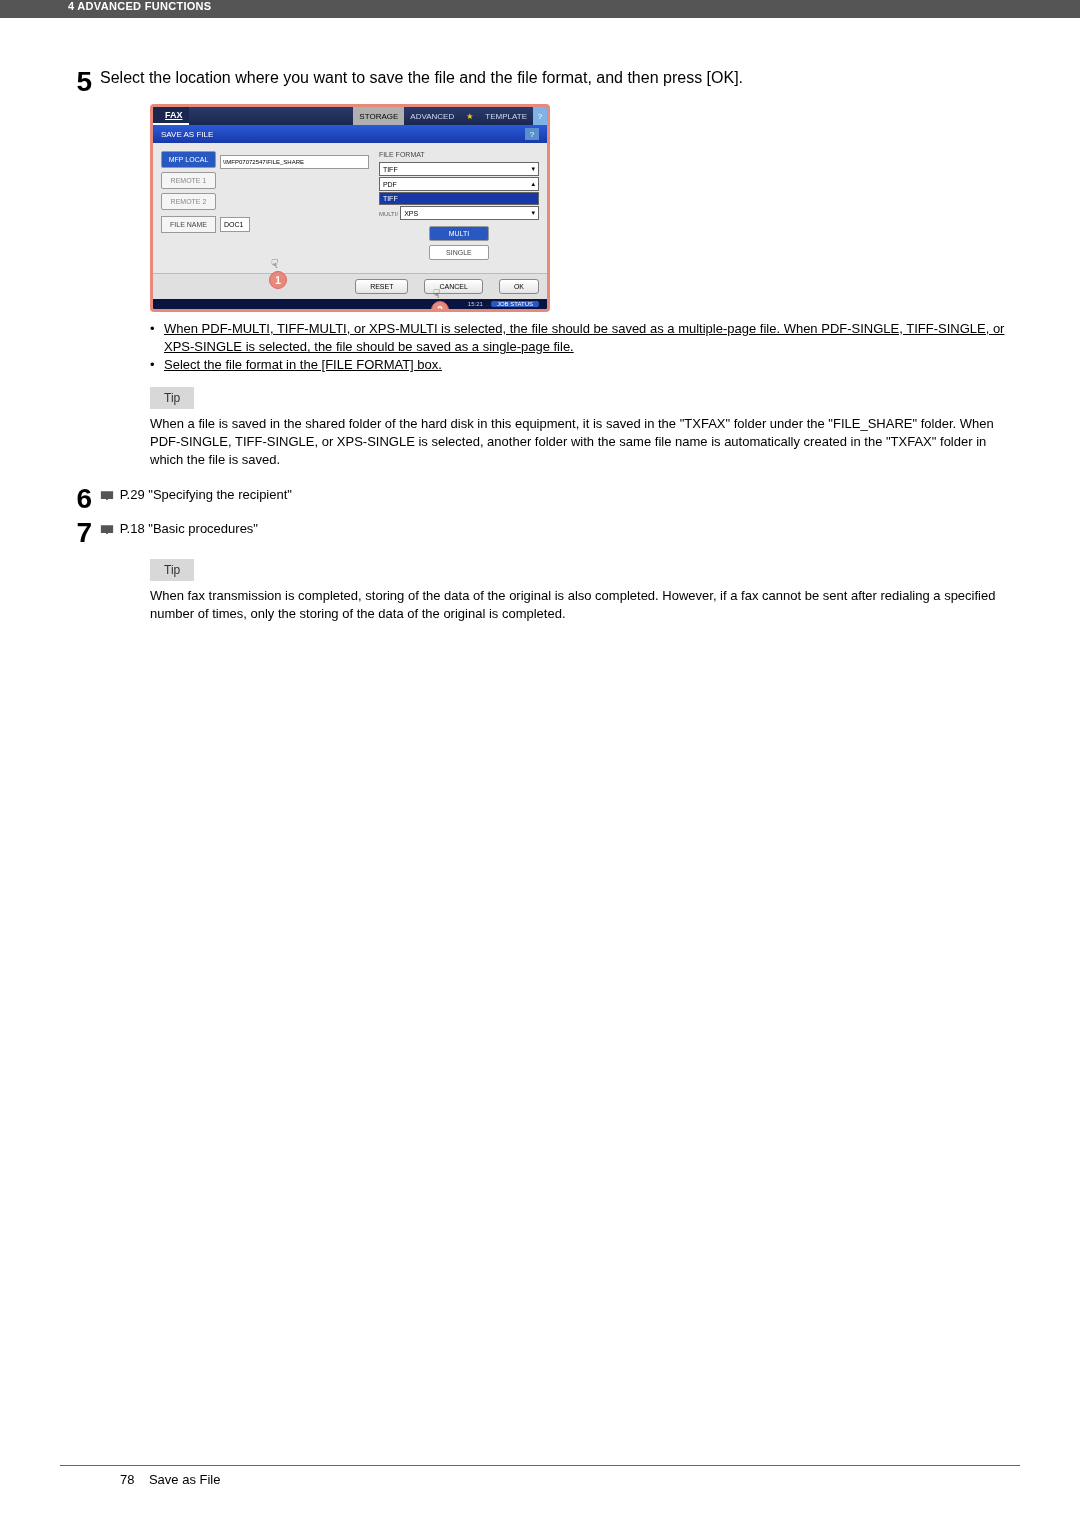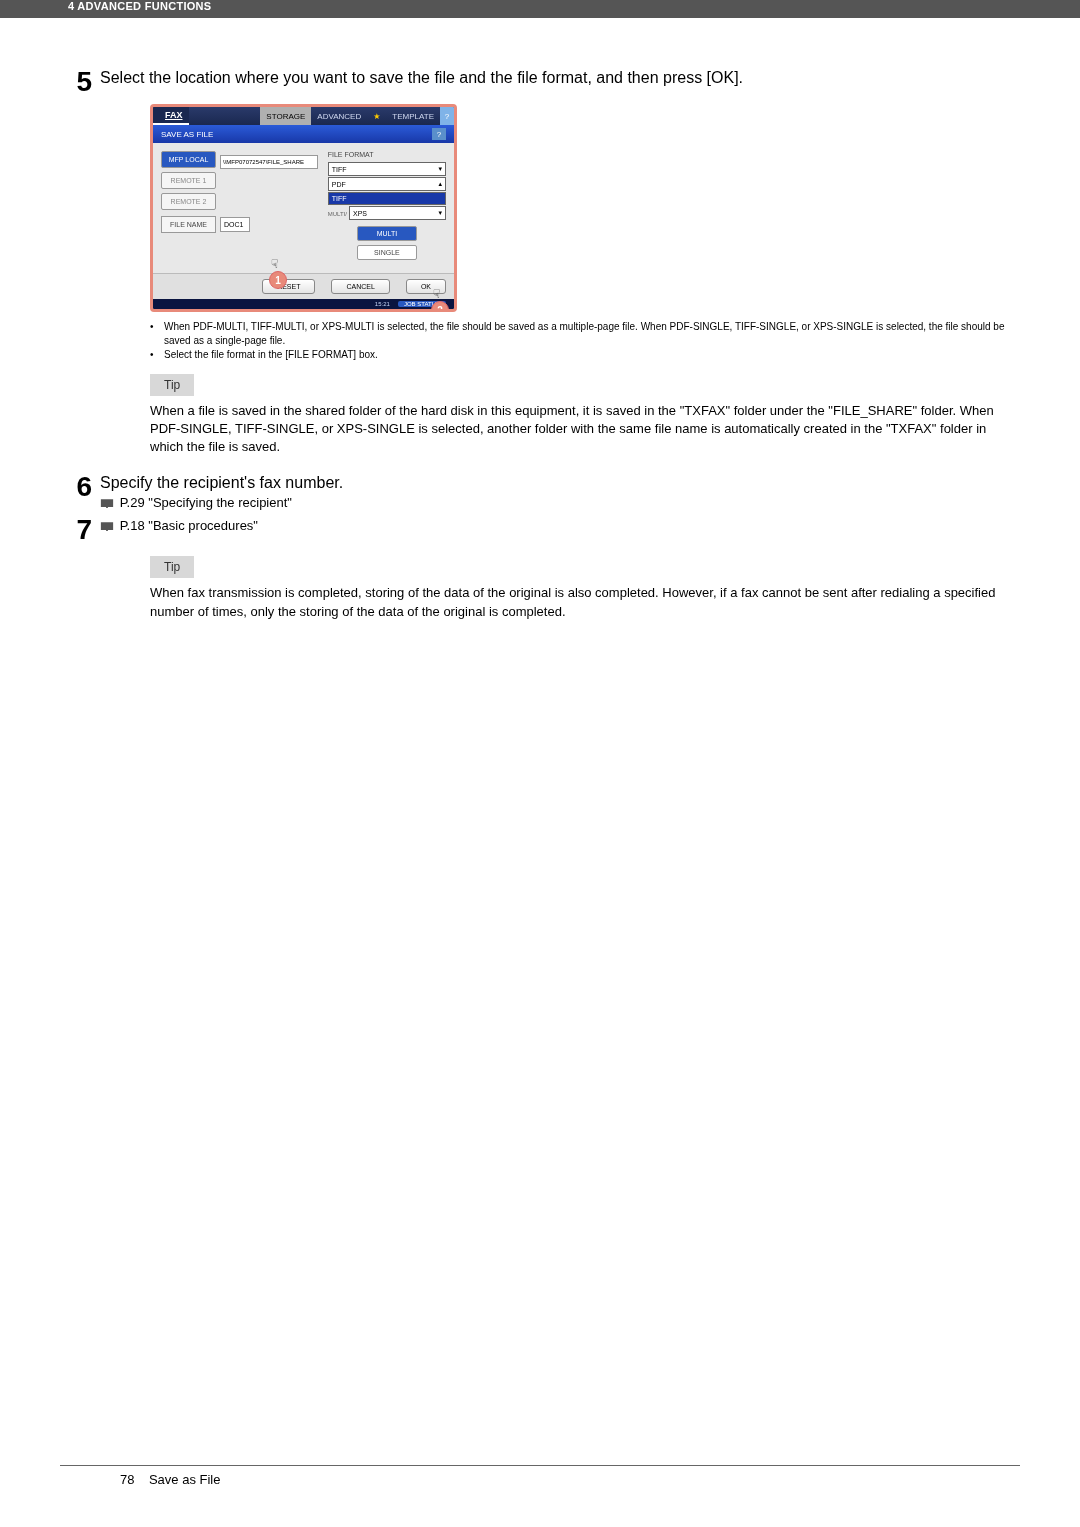--- a/index.html
+++ b/index.html
@@ -45,21 +45,21 @@
     }
     .book-icon {
       display: inline-block;
       width: 14px;
       height: 11px;
       vertical-align: middle;
       margin-right: 2px;
     }
     .screenshot-wrap {
       margin: 8px 2px 8px 90px;
-      width: 307px;
+      width: 400px;
     }
     .panel {
       border: 3px solid #e88a7a;
       border-radius: 4px;
       background: #f5f5f5;
       overflow: hidden;
       position: relative;
     }
     .panel-tabs {
       display: flex;
@@ -168,22 +168,23 @@
     }
     .callout-hand {
       position: absolute;
       width: 18px;
       height: 18px;
       color: #333;
       font-size: 12px;
     }
     .bullets {
       margin: 6px 0 10px 90px;
-      font-size: 10px;
+      font-size: 13px;
       line-height: 1.4;
+      text-decoration: underline;
     }
     .bullets li { list-style: none; position: relative; padding-left: 14px; }
     .bullets li::before { content: "•"; position: absolute; left: 0; }
     .tip-box {
       margin: 12px 0 6px 90px;
     }
     .tip-label {
       display: inline-block;
       background: #d8d8d8;
       font-size: 12px;
@@ -310,21 +311,20 @@
     </ul>
 
     <div class="tip-box">
       <div class="tip-label">Tip</div>
       <div class="tip-text">When a file is saved in the shared folder of the hard disk in this equipment, it is saved in the "TXFAX" folder under the "FILE_SHARE" folder. When PDF-SINGLE, TIFF-SINGLE, or XPS-SINGLE is selected, another folder with the same file name is automatically created in the "TXFAX" folder in which the file is saved.</div>
     </div>
 
     <div class="step-row" style="margin-top:16px;">
       <div class="step-num">6</div>
       <div class="step-body">
-        <div class="step-title">Specify the recipient's fax number.</div>
         <div class="step-sub">
           <svg class="book-icon" viewBox="0 0 16 12">
               <path fill="#555" d="M1 1 h6 v9 h-6z M9 1 h6 v9 h-6z M7 1 h2 v10 h-2z"></path>
             </svg>
           <span>P.29 "Specifying the recipient"</span>
         </div>
       </div>
     </div>
 
     <div class="step-row" style="margin-top:6px;">

